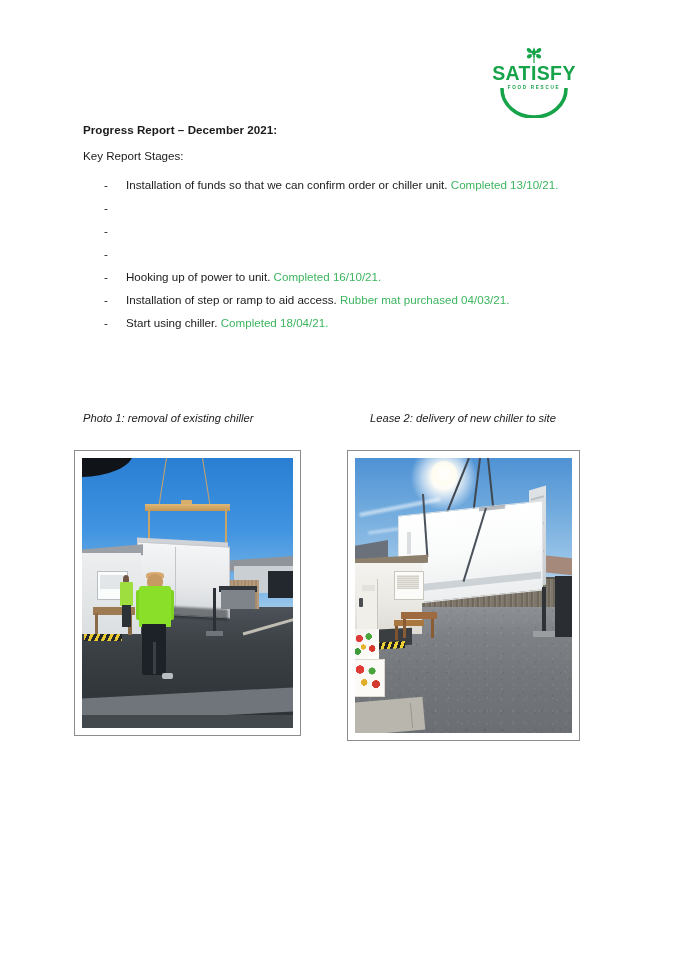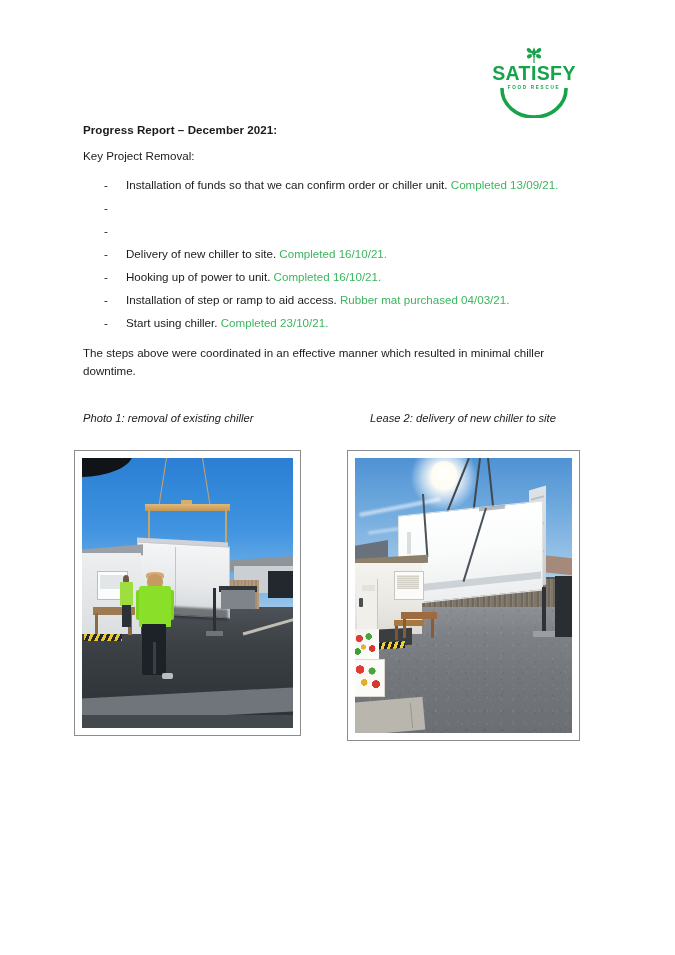--- a/index.html
+++ b/index.html
@@ -538,60 +538,58 @@
       </g>
     </svg>
     <div class="logo-wordmark">SATISFY</div>
     <div class="logo-tagline">FOOD RESCUE</div>
     <svg class="logo-arc" viewBox="0 0 68 30">
       <path d="M2 1 A 32 28 0 0 0 66 1" fill="none" stroke="#16a34a" stroke-width="3.6" stroke-linecap="round"></path>
     </svg>
   </div>
 
   <div class="doc-title">Progress Report – December 2021:</div>
-  <div class="subhead">Key Project Removal:</div>
+  <div class="subhead">Key Report Stages:</div>
 
   <div class="stage-list">
 
     <div class="stage-row">
       <span class="stage-dash">-</span>
-      <span class="stage-body"><span>Installation of funds so that we can confirm order or chiller unit. </span><span class="stage-status">Completed 13/09/21.</span></span>
+      <span class="stage-body"><span>Installation of funds so that we can confirm order or chiller unit. </span><span class="stage-status">Completed 13/10/21.</span></span>
     </div>
 
     <div class="stage-row">
       <span class="stage-dash">-</span>
     </div>
 
     <div class="stage-row">
       <span class="stage-dash">-</span>
     </div>
 
     <div class="stage-row">
       <span class="stage-dash">-</span>
-      <span class="stage-body"><span>Delivery of new chiller to site. </span><span class="stage-status">Completed 16/10/21.</span></span>
     </div>
 
     <div class="stage-row">
       <span class="stage-dash">-</span>
       <span class="stage-body"><span>Hooking up of power to unit. </span><span class="stage-status">Completed 16/10/21.</span></span>
     </div>
 
     <div class="stage-row">
       <span class="stage-dash">-</span>
       <span class="stage-body"><span>Installation of step or ramp to aid access. </span><span class="stage-status">Rubber mat purchased 04/03/21.</span></span>
     </div>
 
     <div class="stage-row">
       <span class="stage-dash">-</span>
-      <span class="stage-body"><span>Start using chiller. </span><span class="stage-status">Completed 23/10/21.</span></span>
+      <span class="stage-body"><span>Start using chiller. </span><span class="stage-status">Completed 18/04/21.</span></span>
     </div>
 
   </div>
 
-  <div class="para">The steps above were coordinated in an effective manner which resulted in minimal chiller downtime.</div>
 
   <div class="caption caption-1">Photo 1: removal of existing chiller</div>
   <div class="caption caption-2">Lease 2: delivery of new chiller to site</div>
 
   <div class="photo-frame photo-frame-1">
     <div class="photo">
       <div class="p1-sky"></div>
       <div class="p1-vignette-tl"></div>
       <div class="p1-house-r-roof"></div>
       <div class="p1-house-r"></div>

